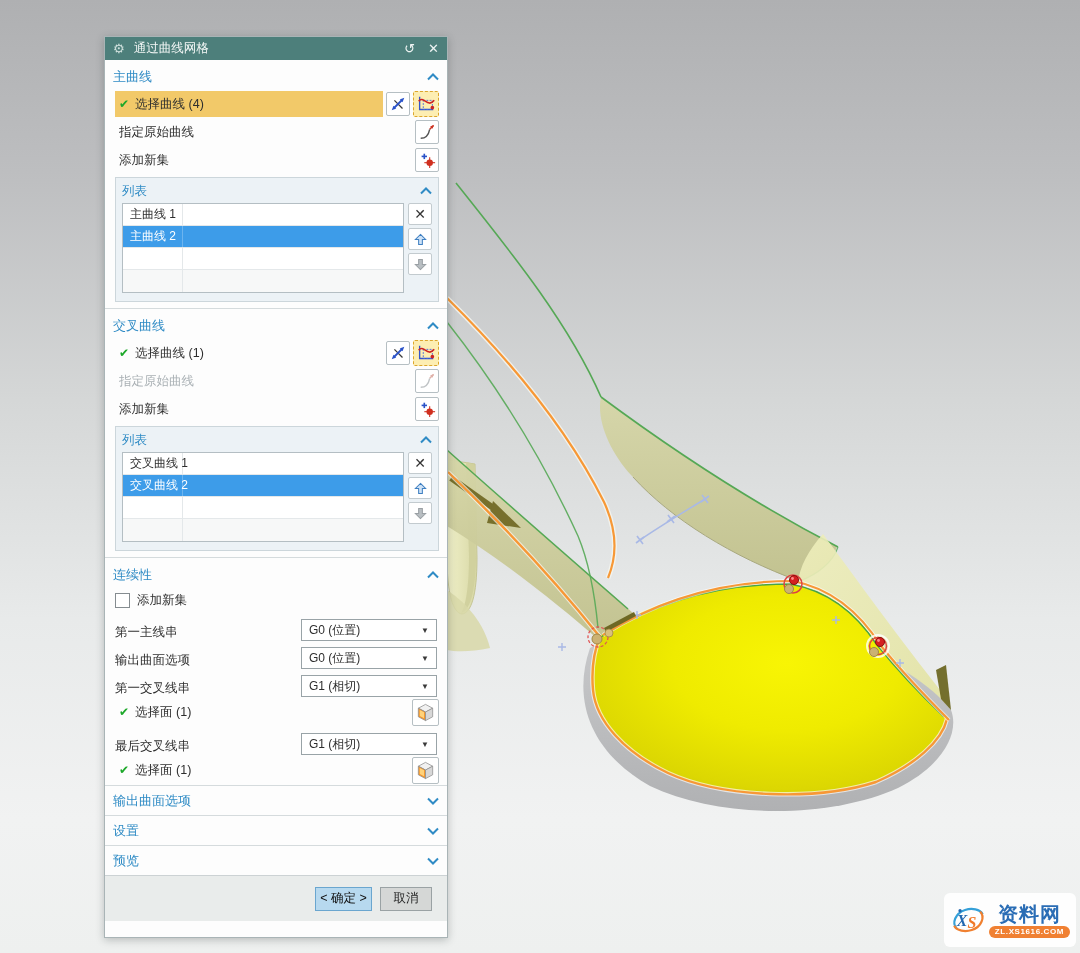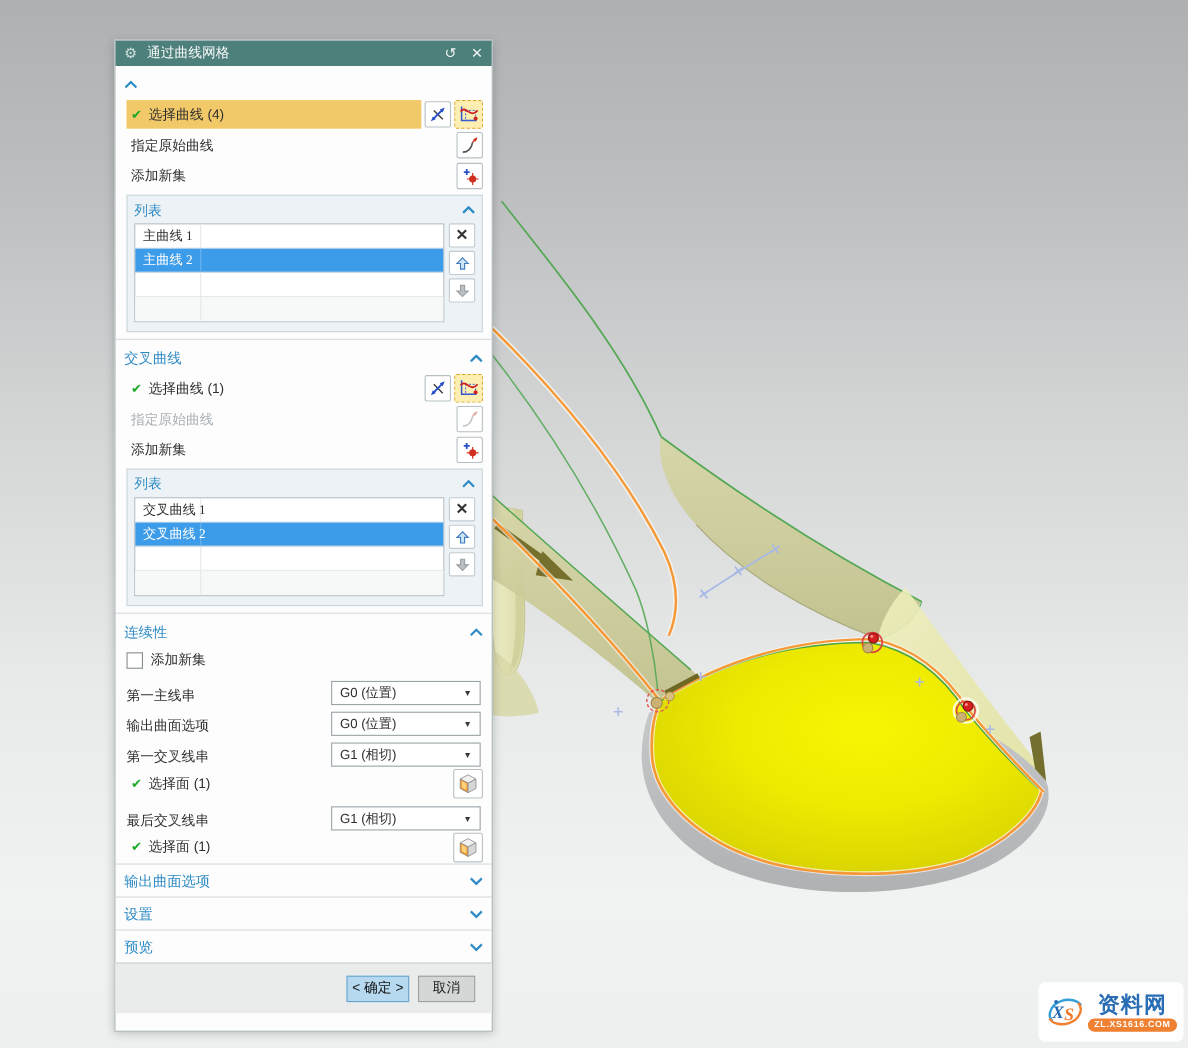--- a/index.html
+++ b/index.html
@@ -39,21 +39,21 @@
   .plabel.plain .txt{margin-left:4px;}
   .plabel.dis .txt{color:#a9b0b4;}
   .ibtn{box-sizing:border-box;width:24px;height:24px;background:#fff;border:1px solid #b6bfc3;
     border-radius:2px;display:flex;align-items:center;justify-content:center;margin-left:3px;cursor:pointer;}
   .ibtn.active{width:26px;height:26px;background:#fdeeb2;border:1px dashed #dca62e;}
   .ibtn svg{display:block;}
   
   .lgroup{box-sizing:border-box;margin:3px 2px 6px 4px;background:#ecf2f6;border:1px solid #ccd6db;padding:3px 6px 8px 6px;}
   .lg-h{height:20px;display:flex;align-items:center;}
   .lg-h .lbl{flex:1;font-size:12.5px;color:#2f8bc5;}
-  .lg-body{display:flex;margin-top:2px;font-family:Liberation Serif, serif;}
+  .lg-body{display:flex;margin-top:2px;}
   .ltable{flex:1;background:#fff;border:1px solid #b4bec3;box-sizing:border-box;}
   .lrow{height:22px;display:flex;align-items:center;border-bottom:1px solid #e4e8ea;box-sizing:border-box;}
   .lrow:last-child{border-bottom:none;background:#f7f8f8;}
   .lrow .c1{width:60px;padding-left:7px;box-sizing:border-box;font-size:12px;border-right:1px solid #e4e8ea;height:100%;display:flex;align-items:center;white-space:nowrap;}
   .lrow .c2{flex:1;height:100%;}
   .lrow.selected{background:#3d9ce9;}
   .lrow.selected .c1{color:#fff;border-right:1px solid #6cb4ef;}
   .lbtns{width:24px;margin-left:4px;display:flex;flex-direction:column;}
   .sbtn{box-sizing:border-box;width:24px;height:22px;background:#fff;border:1px solid #c3cbcf;border-radius:2px;
     display:flex;align-items:center;justify-content:center;margin-bottom:3px;cursor:pointer;}
@@ -202,20 +202,21 @@
 
   <div class="titlebar">
     <span class="gear">⚙</span>
     <span class="ttl">通过曲线网格</span>
     <span class="tbtn">↺</span>
     <span class="tbtn">✕</span>
   </div>
 
   <div class="sec">
     <div class="sec-h">
+      <span class="lbl">主曲线</span>
       <svg class="chev" viewBox="0 0 12 8">
           <polyline points="1,6.5 6,1.5 11,6.5"></polyline>
         </svg>
     </div>
     <div class="prow">
       <div class="plabel hl">
         <span class="chk">✔</span>
         <span class="txt">选择曲线 (4)</span>
       </div>
       <div class="ibtn">

